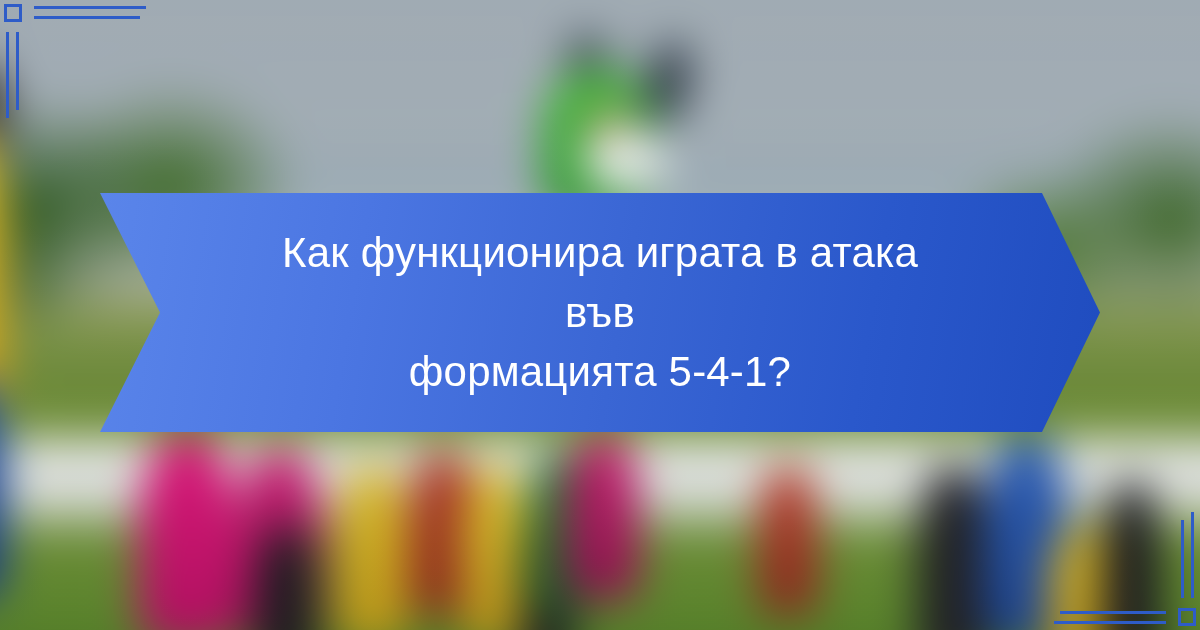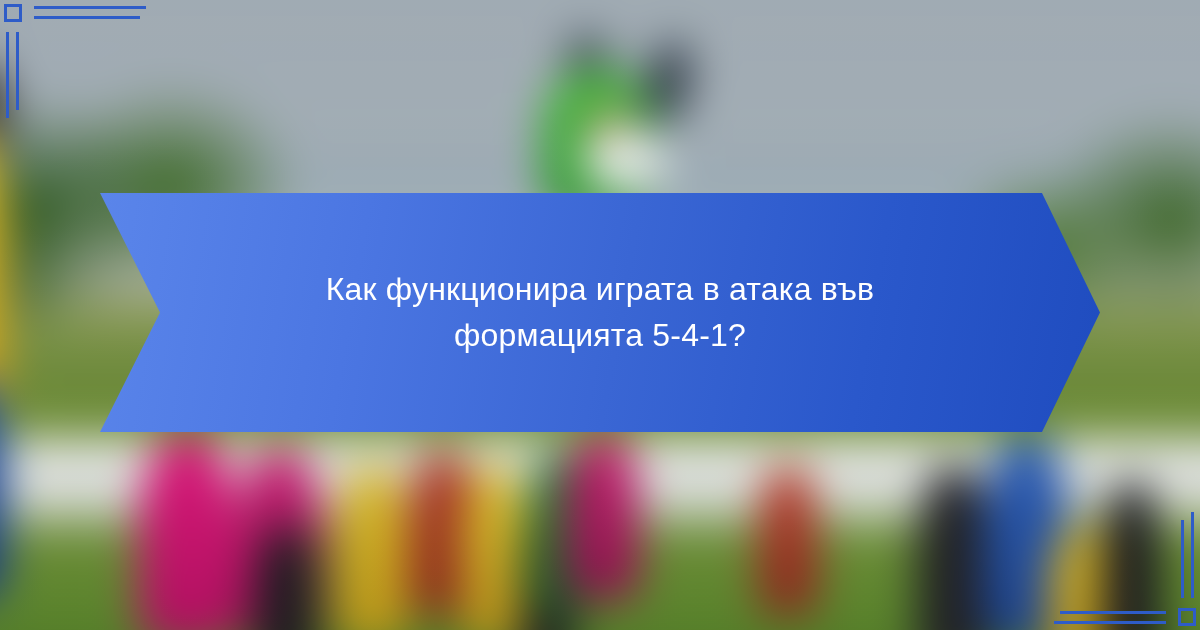--- a/index.html
+++ b/index.html
@@ -158,21 +158,21 @@
     align-items: center;
     justify-content: center;
   }
 
   #banner-text {
     width: 700px;
     margin: 0;
     padding: 0 20px;
     text-align: center;
     color: #ffffff;
-    font-size: 32px;
+    font-size: 42px;
     line-height: 1.42;
     font-weight: 400;
     letter-spacing: 0.2px;
     white-space: pre-line;
   }
 
   
   .corner {
     position: absolute;
     width: 120px;

